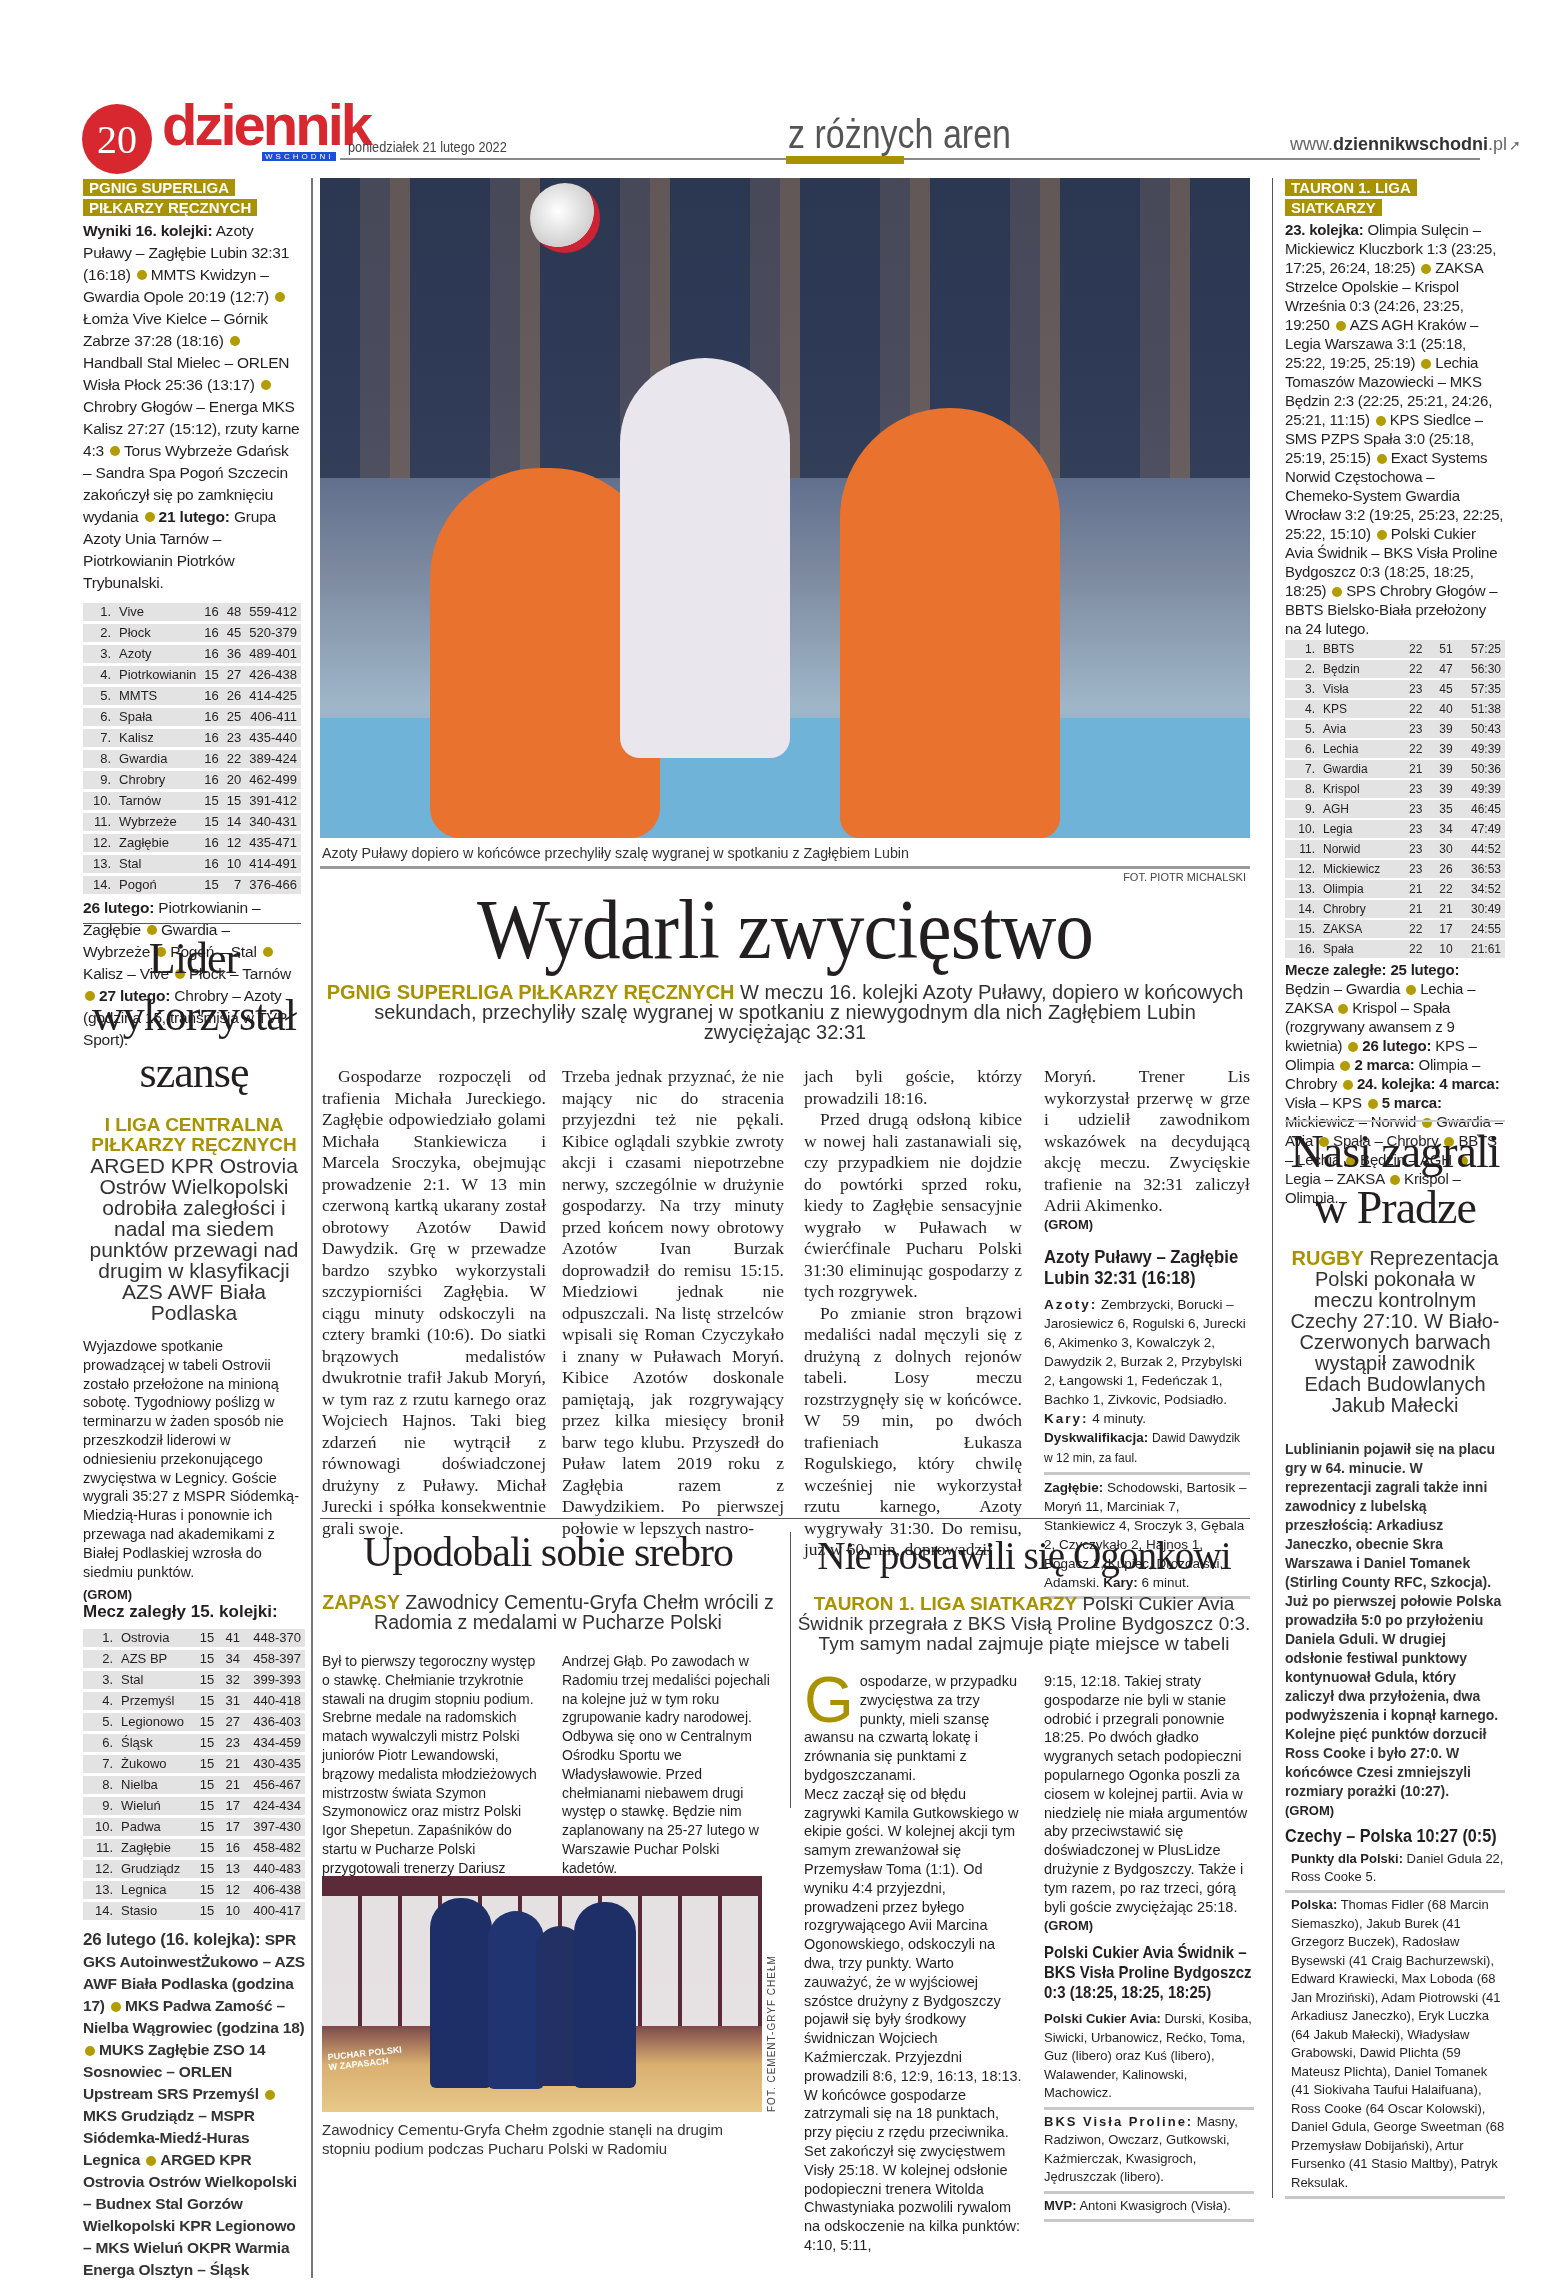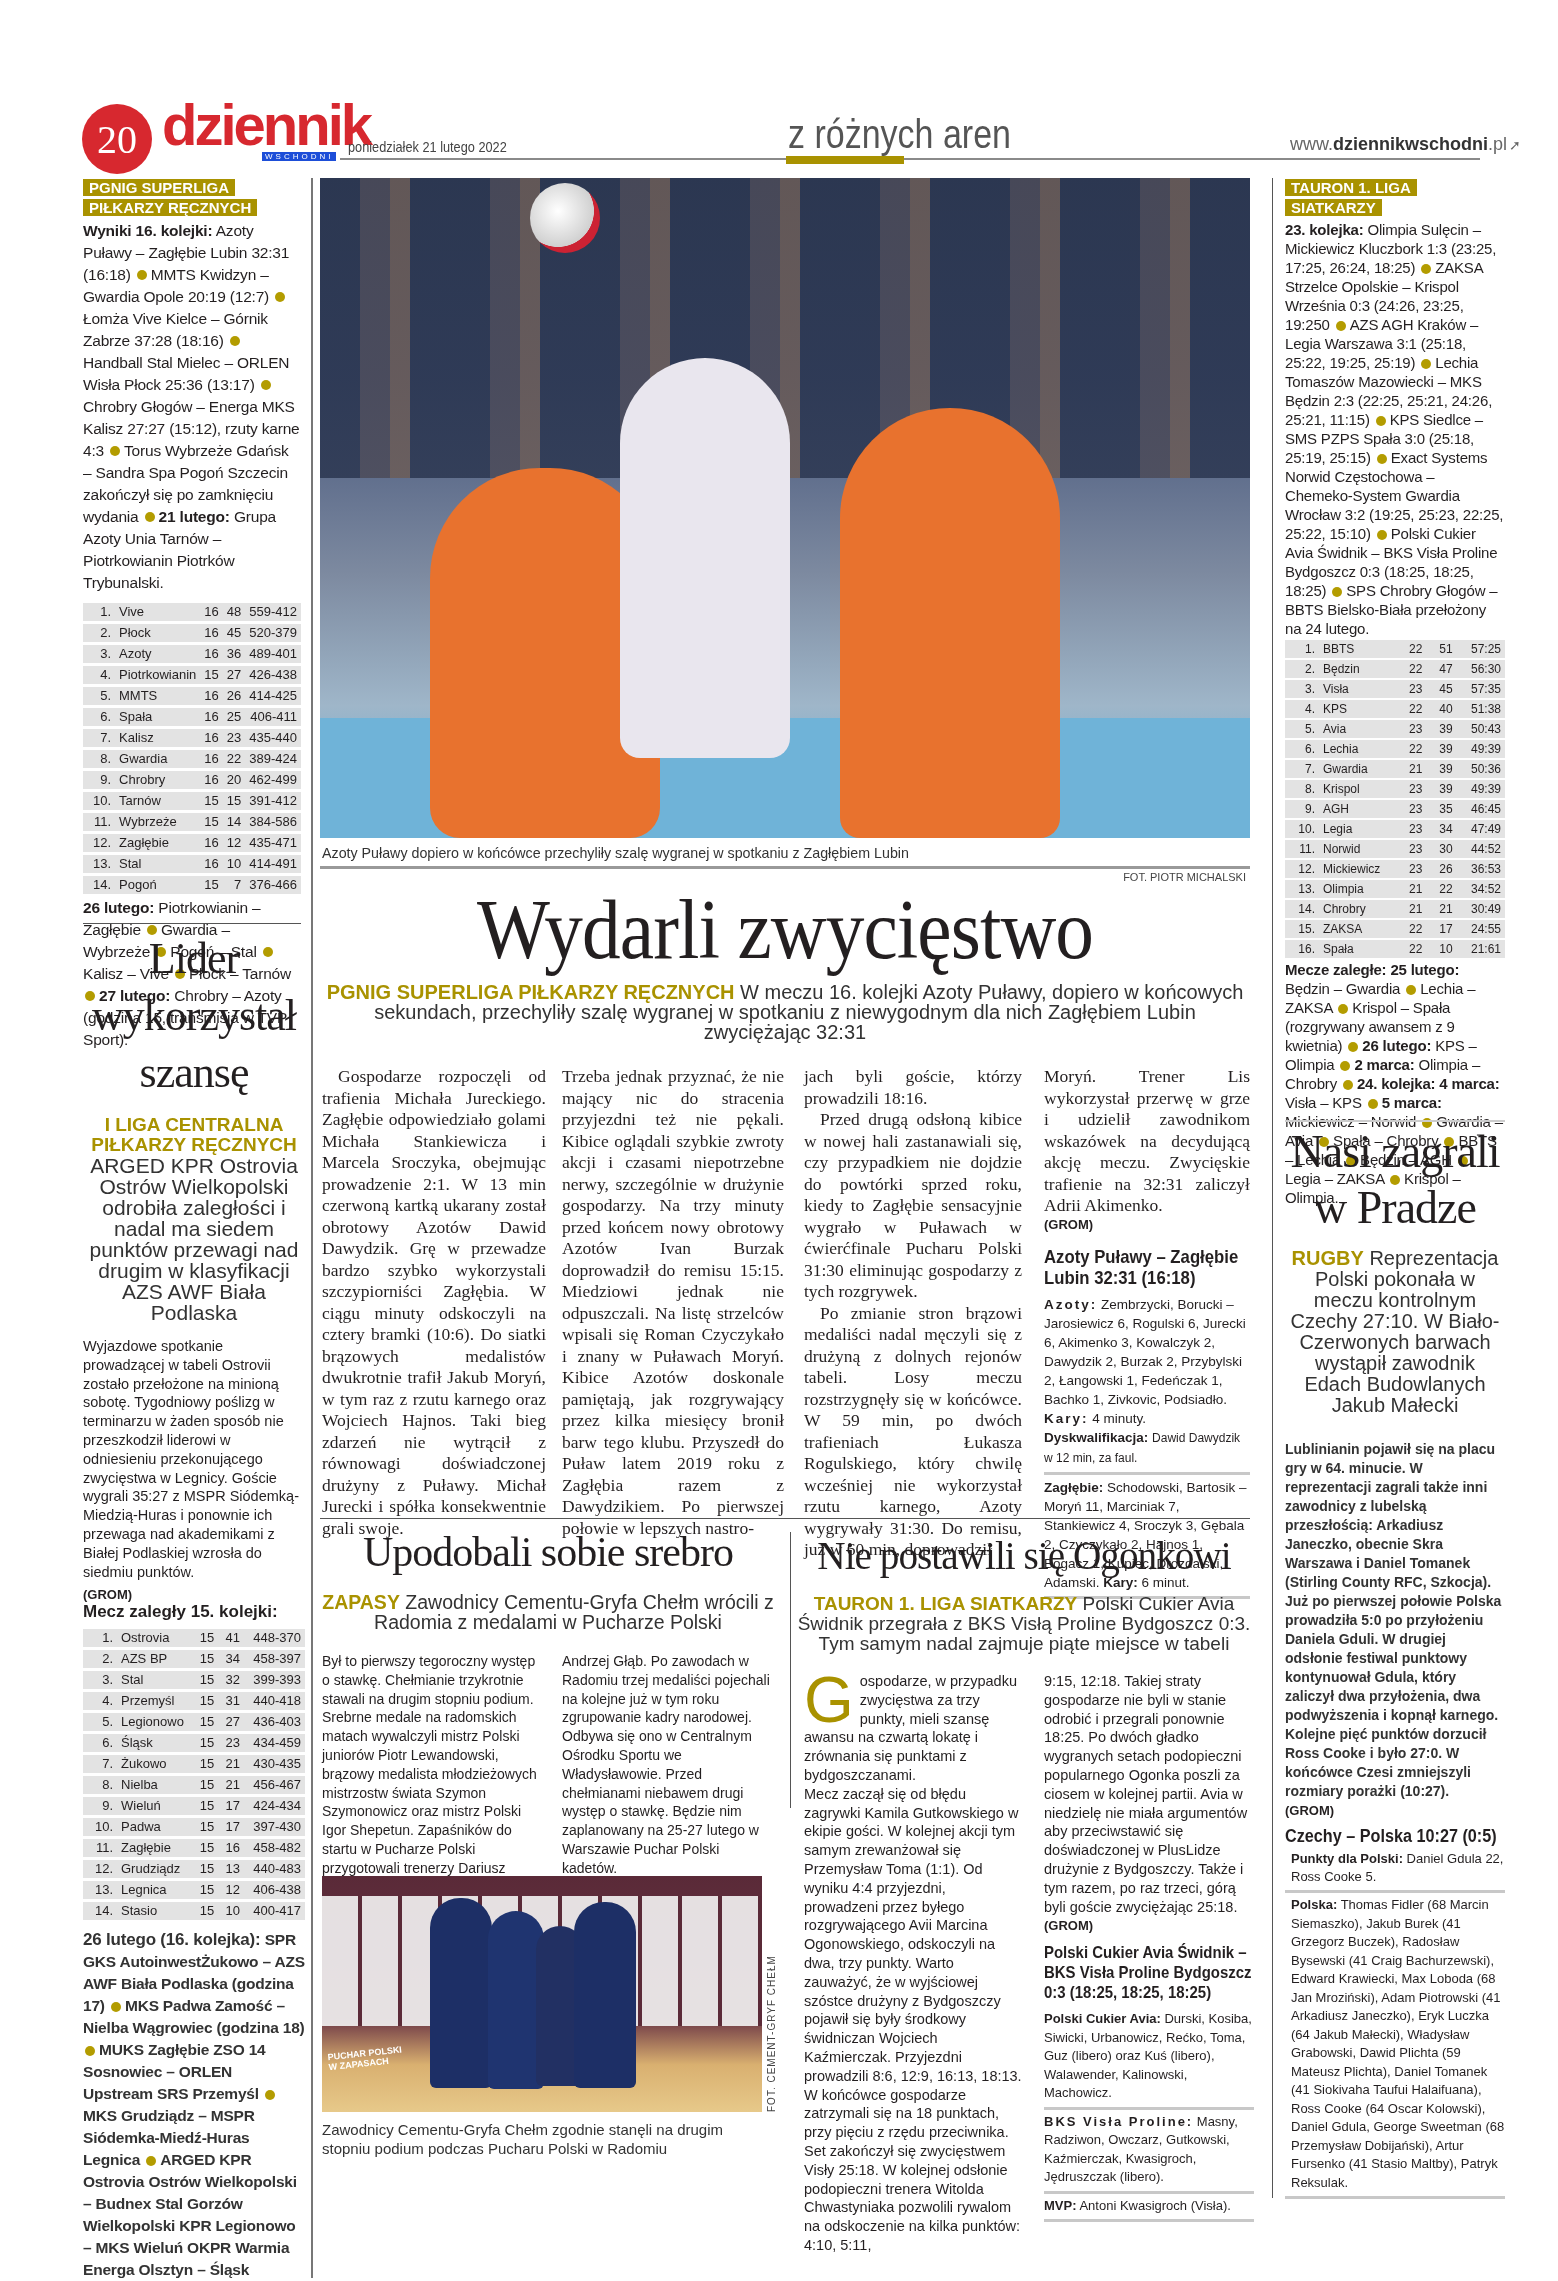--- a/index.html
+++ b/index.html
@@ -124,21 +124,21 @@
           <td>Tarnów</td>
           <td class="c">15</td>
           <td class="r">15</td>
           <td class="r">391-412</td>
         </tr>
         <tr>
           <td class="n">11.</td>
           <td>Wybrzeże</td>
           <td class="c">15</td>
           <td class="r">14</td>
-          <td class="r">384-586</td>
+          <td class="r">340-431</td>
         </tr>
         <tr>
           <td class="n">12.</td>
           <td>Zagłębie</td>
           <td class="c">16</td>
           <td class="r">12</td>
           <td class="r">435-471</td>
         </tr>
         <tr>
           <td class="n">13.</td>

